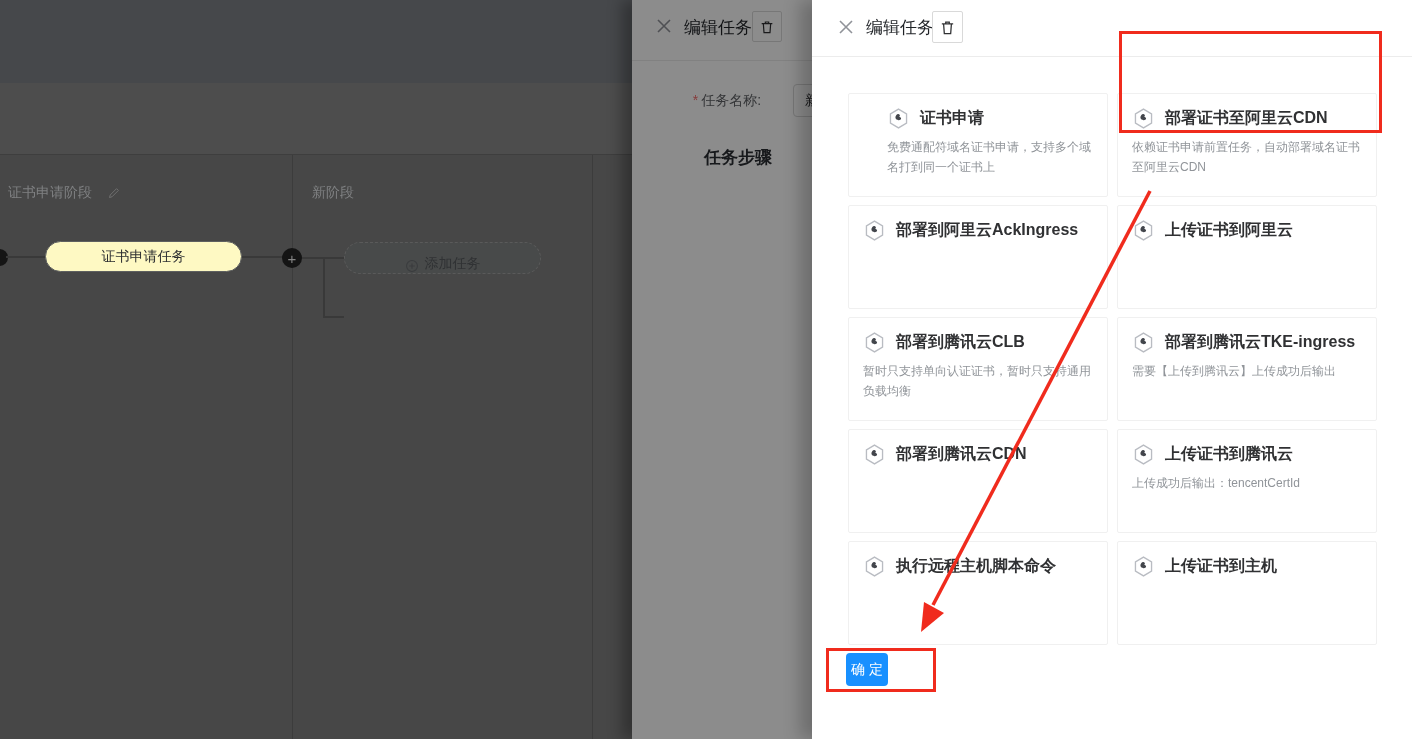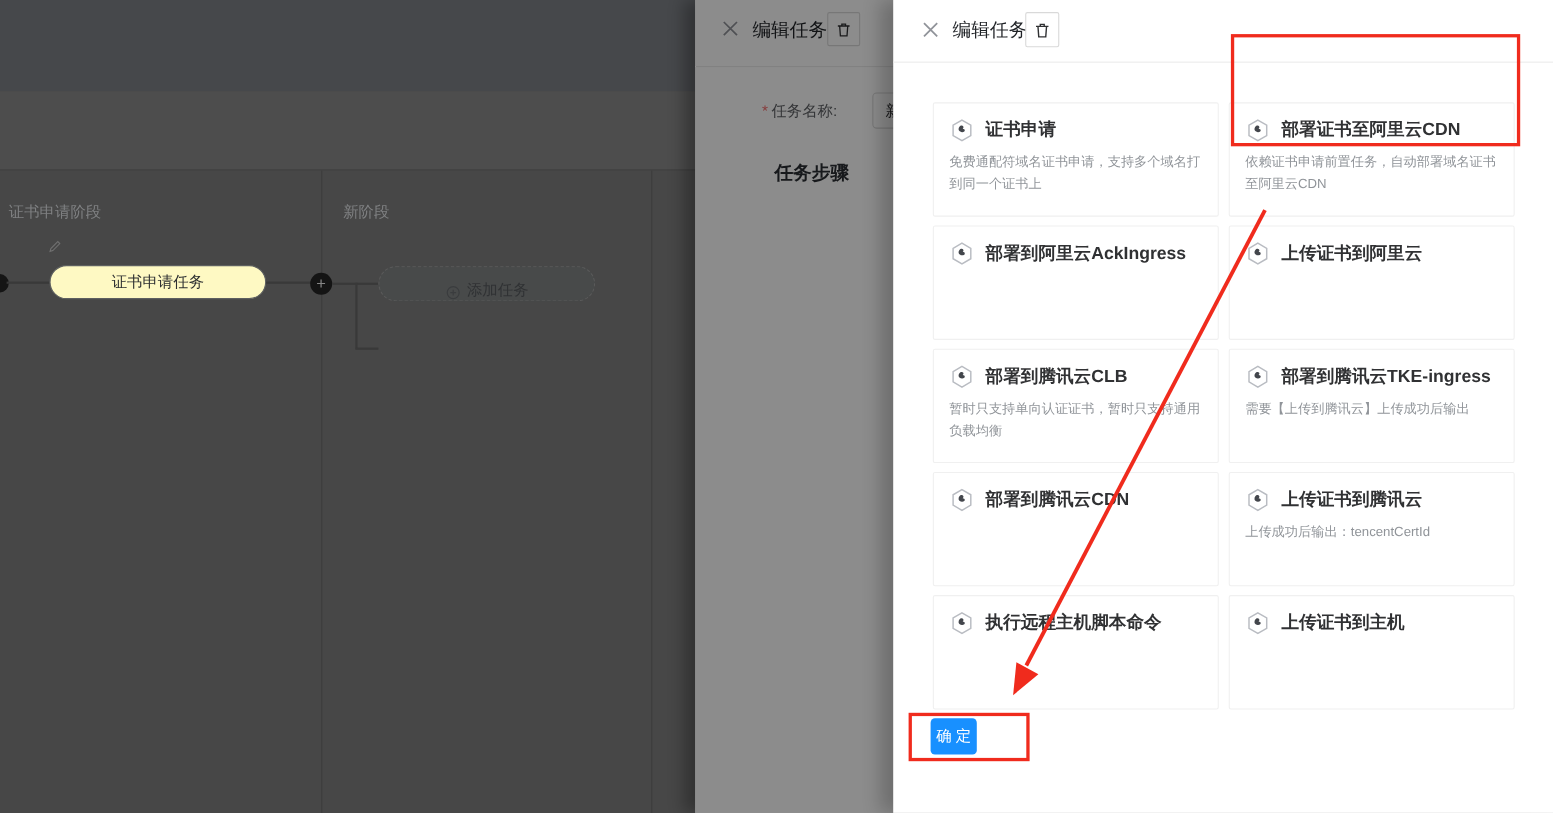--- a/index.html
+++ b/index.html
@@ -8,21 +8,21 @@
   }
   *{margin:0;padding:0;box-sizing:border-box;}
   html,body{width:1412px;height:739px;overflow:hidden;}
   body{font-family:"Liberation Sans","DejaVu Sans",sans-serif;position:relative;background:#474747;}
 
   
   .back{position:absolute;left:0;top:0;width:632px;height:739px;background:#474747;z-index:1;}
   .app-header{position:absolute;left:0;top:0;width:100%;height:83px;background:#46484b;}
   .page-toolbar{position:absolute;left:0;top:83px;width:100%;height:72px;background:#4d4d4d;border-bottom:1px solid #3e3e3e;}
   .stage-divider{position:absolute;top:155px;bottom:0;width:1px;background:#3c3c3c;}
-  .stage-title{position:absolute;top:184px;font-size:14px;color:#7f8082;display:flex;align-items:center;gap:16px;flex-direction:column;}
+  .stage-title{position:absolute;top:184px;font-size:14px;color:#7f8082;display:flex;align-items:center;gap:16px;}
   .flow-line{position:absolute;background:#393939;}
   .node-pill{position:absolute;left:45px;top:241px;width:197px;height:31px;border:1px solid #5e6060;
     border-radius:16px;background:#fef9c3;color:#2d2f31;font-size:14px;display:flex;align-items:center;justify-content:center;}
   .dashed-pill{position:absolute;width:197px;height:32px;border:1px dashed #5a5a5a;border-radius:16px;
     background:#484a4a;color:#303234;font-size:14px;display:flex;align-items:flex-end;justify-content:center;gap:6px;}
   .start-node{position:absolute;left:-9px;top:249px;width:17px;height:17px;border-radius:50%;background:#151515;}
   .plus-node{position:absolute;left:282px;top:248px;width:20px;height:20px;border-radius:50%;background:#141414;
     color:#868686;display:flex;align-items:center;justify-content:center;font-size:15px;line-height:1;}
 
   
@@ -128,21 +128,21 @@
     <div class="drawer-title" style="left:54px">编辑任务</div>
     <button class="trash-btn" style="left:120px;height:32px;width:31px">
       <svg class="icon-svg" width="17" height="17" viewBox="0 0 24 24">
           <path d="M4 7h16M9.5 7V4.5h5V7M6.5 7l1 13.5h9l1-13.5" fill="none" stroke="#303133" stroke-width="1.8"></path>
         </svg>
     </button>
   </div>
   <div class="hdr-divider"></div>
 
   <div id="card-grid">
-      <div class="card" style="left: 36px; top: 93px;">
+      <div class="card" style="left: 36px; top: 93px; padding-left: 24px;">
     <div class="card-head">
       <svg class="icon-svg" width="23" height="23" viewBox="0 0 24 24">
         <path d="M12 2.2l8.4 4.9v9.8L12 21.8l-8.4-4.9V7.1L12 2.2z" fill="none" stroke="#b9bcc2" stroke-width="1.4"></path>
         <path d="M9.6 8.6c1-1.6 3.1-1.5 3.7-.3.4.8 0 1.6-.6 2.1 1.1 0 2.1.7 2 1.7-.1 1.2-1.4 1.7-2.7 1.6-1.5-.1-3-.9-3.2-2.4-.1-1 .2-2 .8-2.7z" fill="#43464c"></path>
       </svg>
       <span class="card-title">证书申请</span>
     </div>
     <div class="card-desc">免费通配符域名证书申请，支持多个域名打到同一个证书上</div>
   </div>
       <div class="card" style="left: 305px; top: 93px;">

